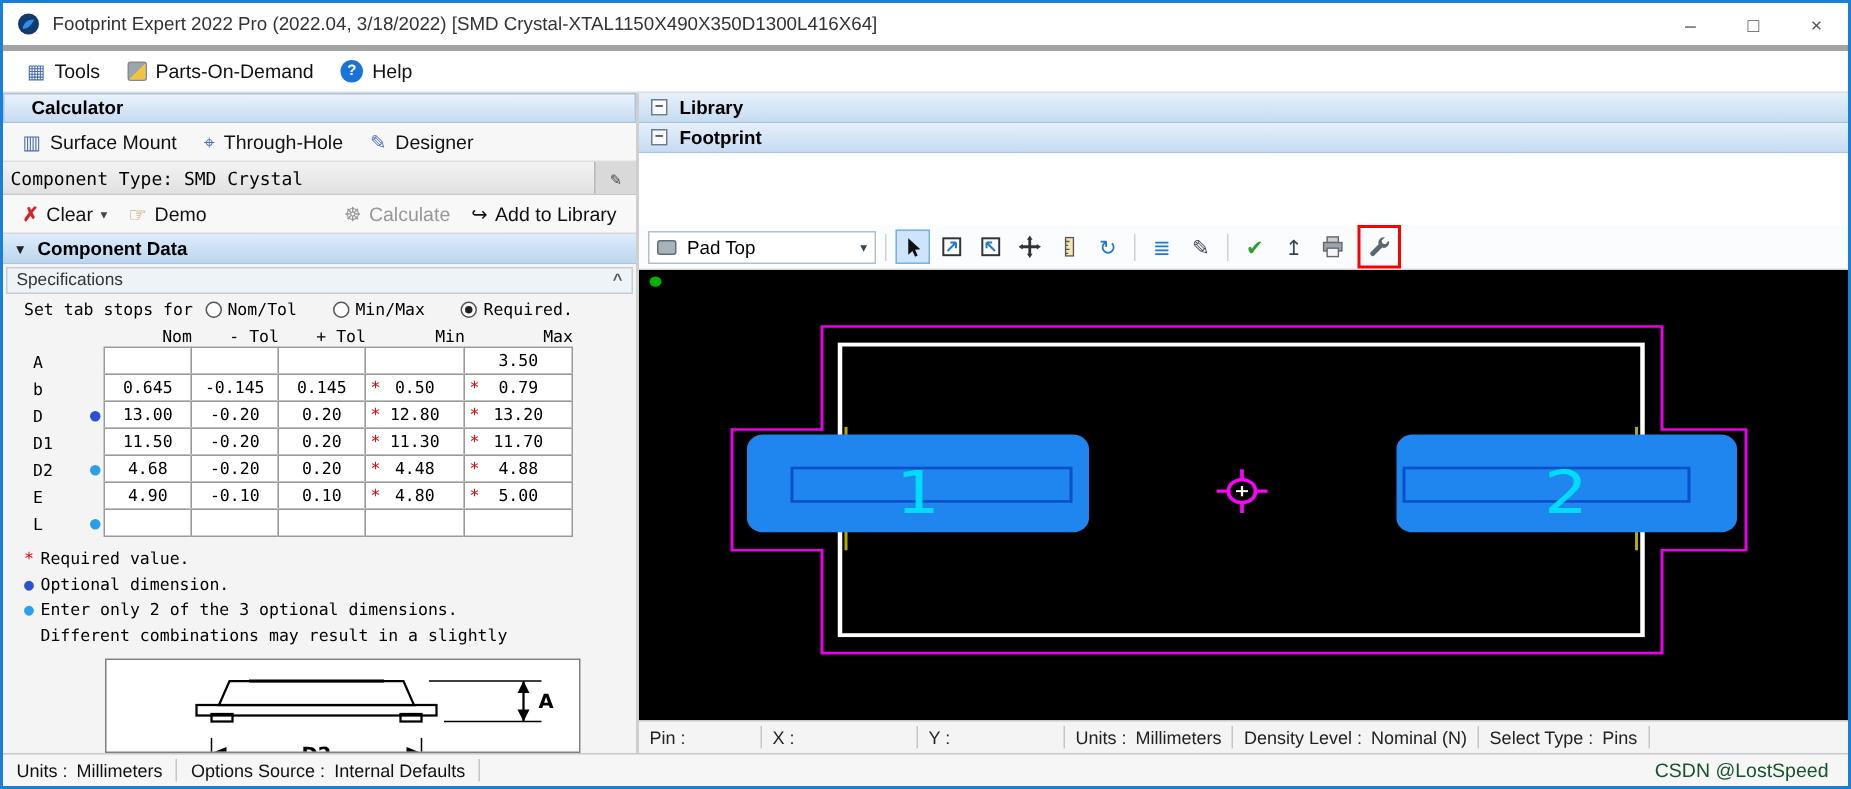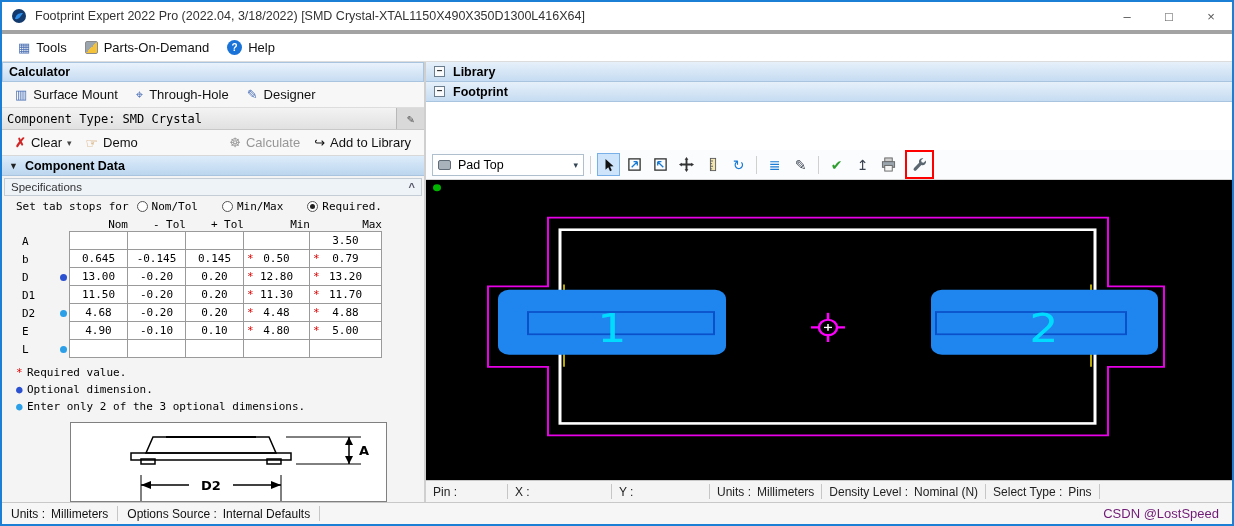--- a/index.html
+++ b/index.html
@@ -19,21 +19,21 @@
   .menubar { flex:0 0 28px; background:#fff; border-bottom:1px solid #dcdcdc; display:flex; align-items:center; padding-left:8px; gap:2px; }
   .menu-item { display:flex; align-items:center; gap:6px; padding:3px 8px; font-size:13px; color:#111; }
   .mi-tools { color:#4a6fb5; font-size:13px; }
   .pod-icon { width:13px; height:13px; border-radius:2px; background:linear-gradient(135deg,#9aa5ae 50%,#f5c33b 50%); border:1px solid #8a8a8a; }
   .help-icon { width:15px; height:15px; border-radius:50%; background:#1a73d8; color:#fff; font-size:10px; font-weight:bold; display:flex; align-items:center; justify-content:center; }
 
   .main { flex:1; display:flex; min-height:0; }
 
   
   .left-panel { width:424px; flex:0 0 424px; border-right:2px solid #cfcfcf; background:#f4f4f4; display:flex; flex-direction:column; overflow:hidden; }
-  .calc-header { flex:0 0 20px; background:linear-gradient(#e9f2fc,#c7dcf2); border:1px solid #a8c4de; display:flex; align-items:center; padding-left:6px; font-weight:bold; font-size:12.5px; color:#000; }
+  .calc-header { flex:0 0 20px; background:linear-gradient(#e9f2fc,#c7dcf2); border:1px solid #a8c4de; display:flex; align-items:center; padding-left:18px; font-weight:bold; font-size:12.5px; color:#000; }
   .tabs-row { flex:0 0 26px; background:#f7f7f7; border-bottom:1px solid #ddd; display:flex; align-items:center; padding-left:4px; }
   .calc-tab { display:flex; align-items:center; gap:6px; padding:3px 9px; font-size:13px; color:#111; }
   .tab-ico { color:#4a6fb5; font-size:13px; }
   .comp-type-row { flex:0 0 22px; background:linear-gradient(#f3f3f3,#e1e1e1); border-bottom:1px solid #c8c8c8; display:flex; align-items:center; padding-left:5px; font-family:"DejaVu Sans Mono",monospace; font-size:12px; color:#000;gap:40px; }
   .edit-btn { margin-left:auto; width:28px; height:21px; background:#d9d9d9; border-left:1px solid #b8b8b8; display:flex; align-items:center; justify-content:center; color:#444; }
   .actions-row { flex:0 0 26px; background:#f8f8f8; border-bottom:1px solid #d8d8d8; display:flex; align-items:center; padding:0 6px; font-size:13px; }
   .action { display:flex; align-items:center; gap:5px; padding:2px 7px; color:#111; }
   .clear-x { color:#d22626; font-weight:bold; }
   .dd { font-size:9px; color:#444; }
   .demo-ico { color:#c98f4a; font-size:14px; }
@@ -78,21 +78,21 @@
   .green { color:#2e9e2e; }
   .red-box { border:2px solid #ff0000; display:flex; padding:1px; margin-left:2px; }
   .canvas { flex:1; background:#000; position:relative; min-height:0; }
   .canvas svg.fp { position:absolute; inset:0; width:100%; height:100%; }
   .canvas-status { flex:0 0 22px; background:#f4f4f4; border-top:1px solid #c8c8c8; display:flex; align-items:center; font-size:12px; color:#222; }
   .cs-seg { padding:0 7px; border-right:1px solid #c6c6c6; height:15px; display:flex; align-items:center; gap:6px; white-space:nowrap; }
 
   
   .statusbar { flex:0 0 22px; background:#f6f6f6; border-top:1px solid #c8c8c8; display:flex; align-items:center; font-size:12px; color:#111; position:relative; }
   .sb-seg { padding:0 9px; border-right:1px solid #c6c6c6; height:15px; display:flex; align-items:center; gap:6px; white-space:nowrap; }
-  .watermark { position:absolute; right:13px; top:3px; color:#701a75; font-size:13px; }
+  .watermark { position:absolute; right:13px; top:3px; color:#14532d; font-size:13px; }
 </style>
 </head>
 <body>
 
 <div class="window">
 
   <div class="titlebar">
     <svg class="app-icon" viewBox="0 0 16 16">
       <circle cx="8" cy="8" r="7" fill="#123a6e"></circle>
       <path d="M4 11c1-4 3-6 8-6-2 3-4 7-8 6z" fill="#2f8fe8"></path>
@@ -370,20 +370,21 @@
           <div class="note-line">
             <span class="note-marker" style="color: rgb(43, 80, 208);">●</span>
             <span>Optional dimension.</span>
           </div>
           <div class="note-line">
             <span class="note-marker" style="color: rgb(43, 159, 232);">●</span>
             <span>Enter only 2 of the 3 optional dimensions.</span>
           </div>
           <div class="note-line">
             <span class="note-marker"></span>
+            <span>Different combinations may result in a slightly</span>
           </div>
         </div>
 
       <div class="diagram-box">
         <svg width="315" height="120" viewBox="0 0 315 120">
 
           <rect x="70" y="36" width="14" height="5" fill="none" stroke="#000" stroke-width="1.5"></rect>
           <rect x="196" y="36" width="14" height="5" fill="none" stroke="#000" stroke-width="1.5"></rect>
           <rect x="60" y="30" width="160" height="7" fill="none" stroke="#000" stroke-width="1.5"></rect>
           <path d="M75 30 L82 14 H198 L205 30 Z" fill="none" stroke="#000" stroke-width="1.5"></path>

